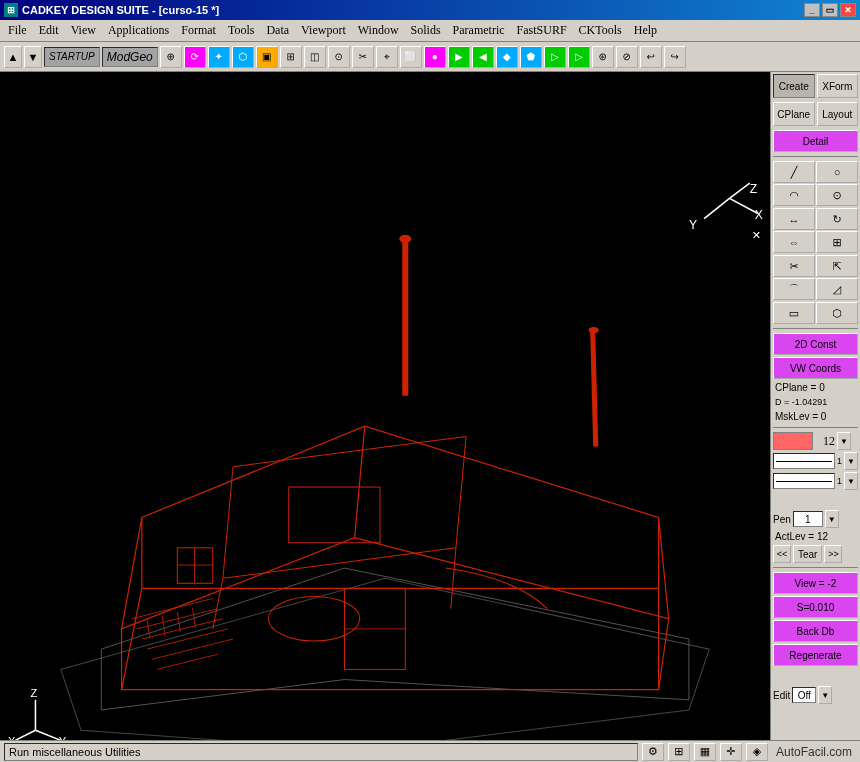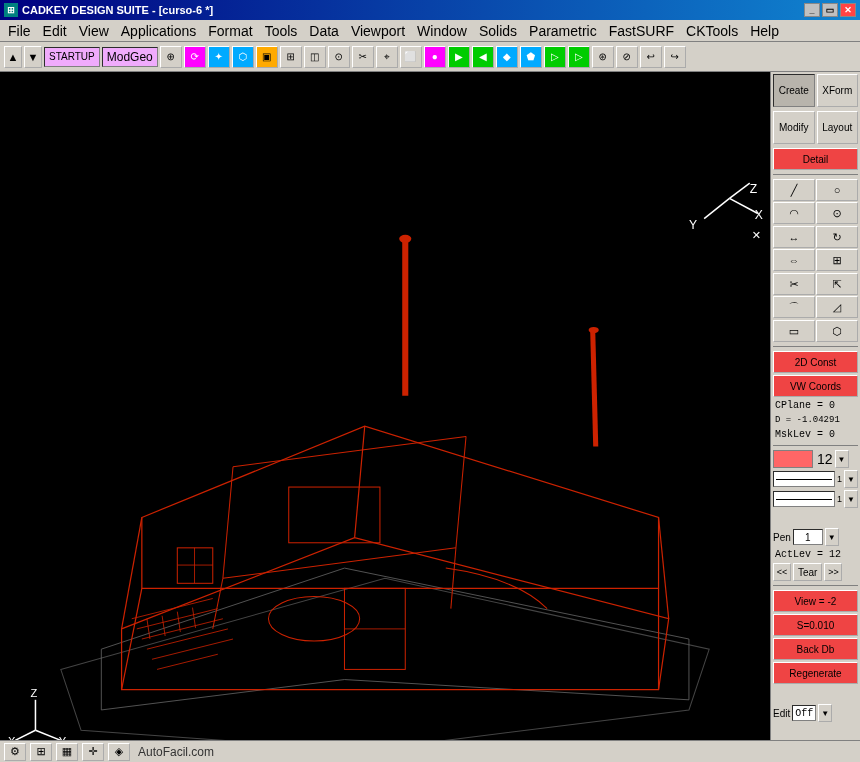--- a/index.html
+++ b/index.html
@@ -34,44 +34,45 @@
     #menu-bar {
       background: #d4d0c8;
       height: 22px;
       display: flex;
       align-items: center;
       padding: 0 2px;
       border-bottom: 1px solid #808080;
     }
     .menu-item {
       padding: 2px 6px;
-      font-size: 14px;
+      font-size: 12px;
       cursor: pointer;
       color: black;
+      font-family: Liberation Serif, serif;
     }
 
     
     #toolbar {
       background: #d4d0c8;
       height: 30px;
       display: flex;
       align-items: center;
       padding: 2px 4px;
       border-bottom: 1px solid #808080;
       gap: 2px;
     }
     .toolbar-btn {
       width: 22px; height: 22px; background: #d4d0c8;
       border: 1px outset #ffffff; display: flex; align-items: center;
       justify-content: center; cursor: pointer; font-size: 10px;
     }
     .toolbar-label {
-      background: #f0abfc; border: 1px inset #808080;
+      background: #a3a3a3; border: 1px inset #808080;
       height: 20px; display: flex; align-items: center;
-      padding: 0 4px; font-size: 11px; min-width: 50px;
+      padding: 0 4px; font-size: 11px; min-width: 50px; font-style: italic;
     }
     .toolbar-arrow { width: 18px; height: 22px; background: #d4d0c8; border: 1px outset #fff; display:flex; align-items:center; justify-content:center; cursor:pointer; }
 
     
     #main-layout {
       display: flex;
       height: calc(762px - 20px - 22px - 30px - 22px);
     }
 
     
@@ -94,34 +95,34 @@
       overflow-y: auto;
     }
 
     .panel-tabs {
       display: flex;
       gap: 2px;
       margin-bottom: 2px;
     }
     .panel-tab {
       flex: 1;
-      height: 33px;
+      height: 24px;
       background: #d4d0c8;
       border: 1px outset #fff;
       font-size: 10px;
       display: flex; align-items: center; justify-content: center;
       cursor: pointer;
       text-align: right;
     }
     .panel-tab.active { background: #b8b4ac; border: 1px inset #808080; }
 
     .panel-btn {
       width: 100%;
       height: 22px;
-      background: #ef4444;
+      background: #d946ef;
       border: 1px outset #ffffff;
       font-size: 10px;
       display: flex; align-items: center; justify-content: center;
       cursor: pointer;
       color: black;
     }
 
     .panel-icon-row {
       display: grid;
       grid-template-columns: repeat(2, 1fr);
@@ -134,21 +135,20 @@
       display: flex; align-items: center; justify-content: center;
       cursor: pointer; font-size: 11px;
     }
 
     .panel-info-row {
       display: flex;
       align-items: center;
       font-size: 10px;
       padding: 1px 2px;
       white-space: nowrap;
-      font-family: Liberation Mono, monospace;
     }
 
     .panel-color-row {
       display: flex;
       align-items: center;
       gap: 2px;
     }
     .color-box {
       width: 40px; height: 18px;
       border: 1px solid #808080;
@@ -233,21 +233,21 @@
       top: 0; left: 0;
       width: 100%; height: 100%;
     }
   </style>
 </head>
 <body>
 
 <div id="title-bar">
   <div id="title-bar-left">
     <div class="title-icon">⊞</div>
-    <span>CADKEY DESIGN SUITE - [curso-6 *]</span>
+    <span>CADKEY DESIGN SUITE - [curso-15 *]</span>
   </div>
   <div id="title-bar-controls">
     <div class="title-btn">_</div>
     <div class="title-btn">▭</div>
     <div class="title-btn" style="background:#ff4444;color:white;">✕</div>
   </div>
 </div>
 
 <div id="menu-bar">
   <div class="menu-item">File</div>
@@ -372,21 +372,21 @@
   </div>
 
   <div id="right-panel">
 
     <div class="panel-tabs">
       <div class="panel-tab active">Create</div>
       <div class="panel-tab">XForm</div>
     </div>
 
     <div class="panel-tabs">
-      <div class="panel-tab">Modify</div>
+      <div class="panel-tab">CPlane</div>
       <div class="panel-tab">Layout</div>
     </div>
 
     <div class="panel-btn">Detail</div>
 
     <hr class="panel-divider">
 
     <div class="panel-icon-row">
       <div class="panel-icon-btn" title="Line">╱</div>
       <div class="panel-icon-btn" title="Circle">○</div>
@@ -428,21 +428,21 @@
     </div>
 
     <div class="panel-info-row">
       <span>MskLev = 0</span>
     </div>
 
     <hr class="panel-divider">
 
     <div class="panel-color-row">
       <div class="color-box" style="background:#ff6666;"></div>
-      <span style="font-size:14px;margin-left:2px;">12</span>
+      <span style="font-size:12px;margin-left:8px;font-family:Liberation Serif, serif;">12</span>
       <div class="dropdown-arrow">▼</div>
     </div>
 
     <div class="line-selector">
       <div class="line-box">
         <hr>
       </div>
       <span style="font-size:9px;">1</span>
       <div class="dropdown-arrow">▼</div>
     </div>
@@ -476,26 +476,27 @@
     <div class="panel-btn">View = -2</div>
 
     <div class="panel-btn">S=0.010</div>
 
     <div class="panel-btn">Back Db</div>
 
     <div class="panel-btn">Regenerate</div>
 
     <div class="pen-row">
       <span>Edit</span>
-      <div class="pen-input" style="width:24px;font-family:Liberation Mono, monospace;">Off</div>
+      <div class="pen-input" style="width:24px;">Off</div>
       <div class="dropdown-arrow">▼</div>
     </div>
   </div>
 </div>
 
 <div id="status-bar">
+  <div id="status-text">Run miscellaneous Utilities</div>
   <div class="status-icon-btn" title="Settings">⚙</div>
   <div class="status-icon-btn" title="Display">⊞</div>
   <div class="status-icon-btn" title="Layers">▦</div>
   <div class="status-icon-btn" title="Cursor">✛</div>
   <div class="status-icon-btn" title="Snap">◈</div>
   <div class="status-logo">AutoFacil.com</div>
 </div>
 
 </body></html>

